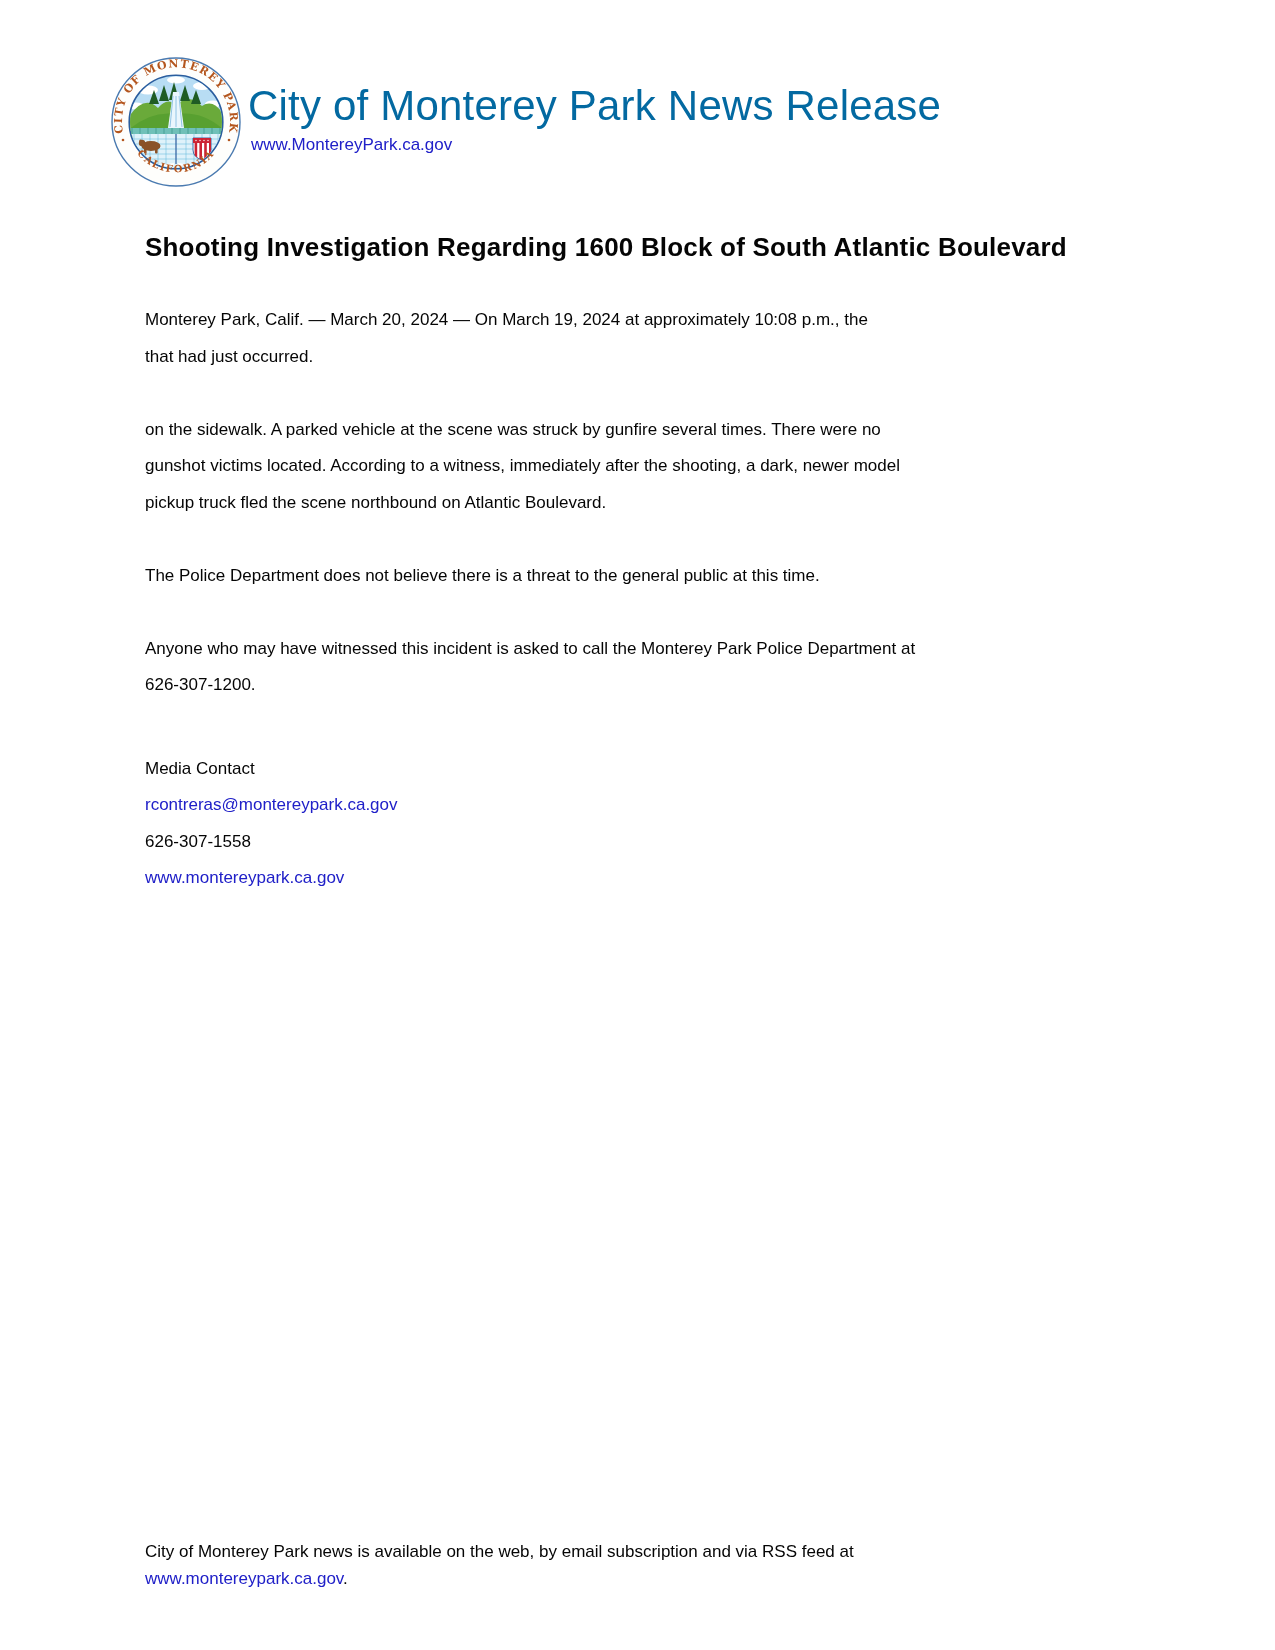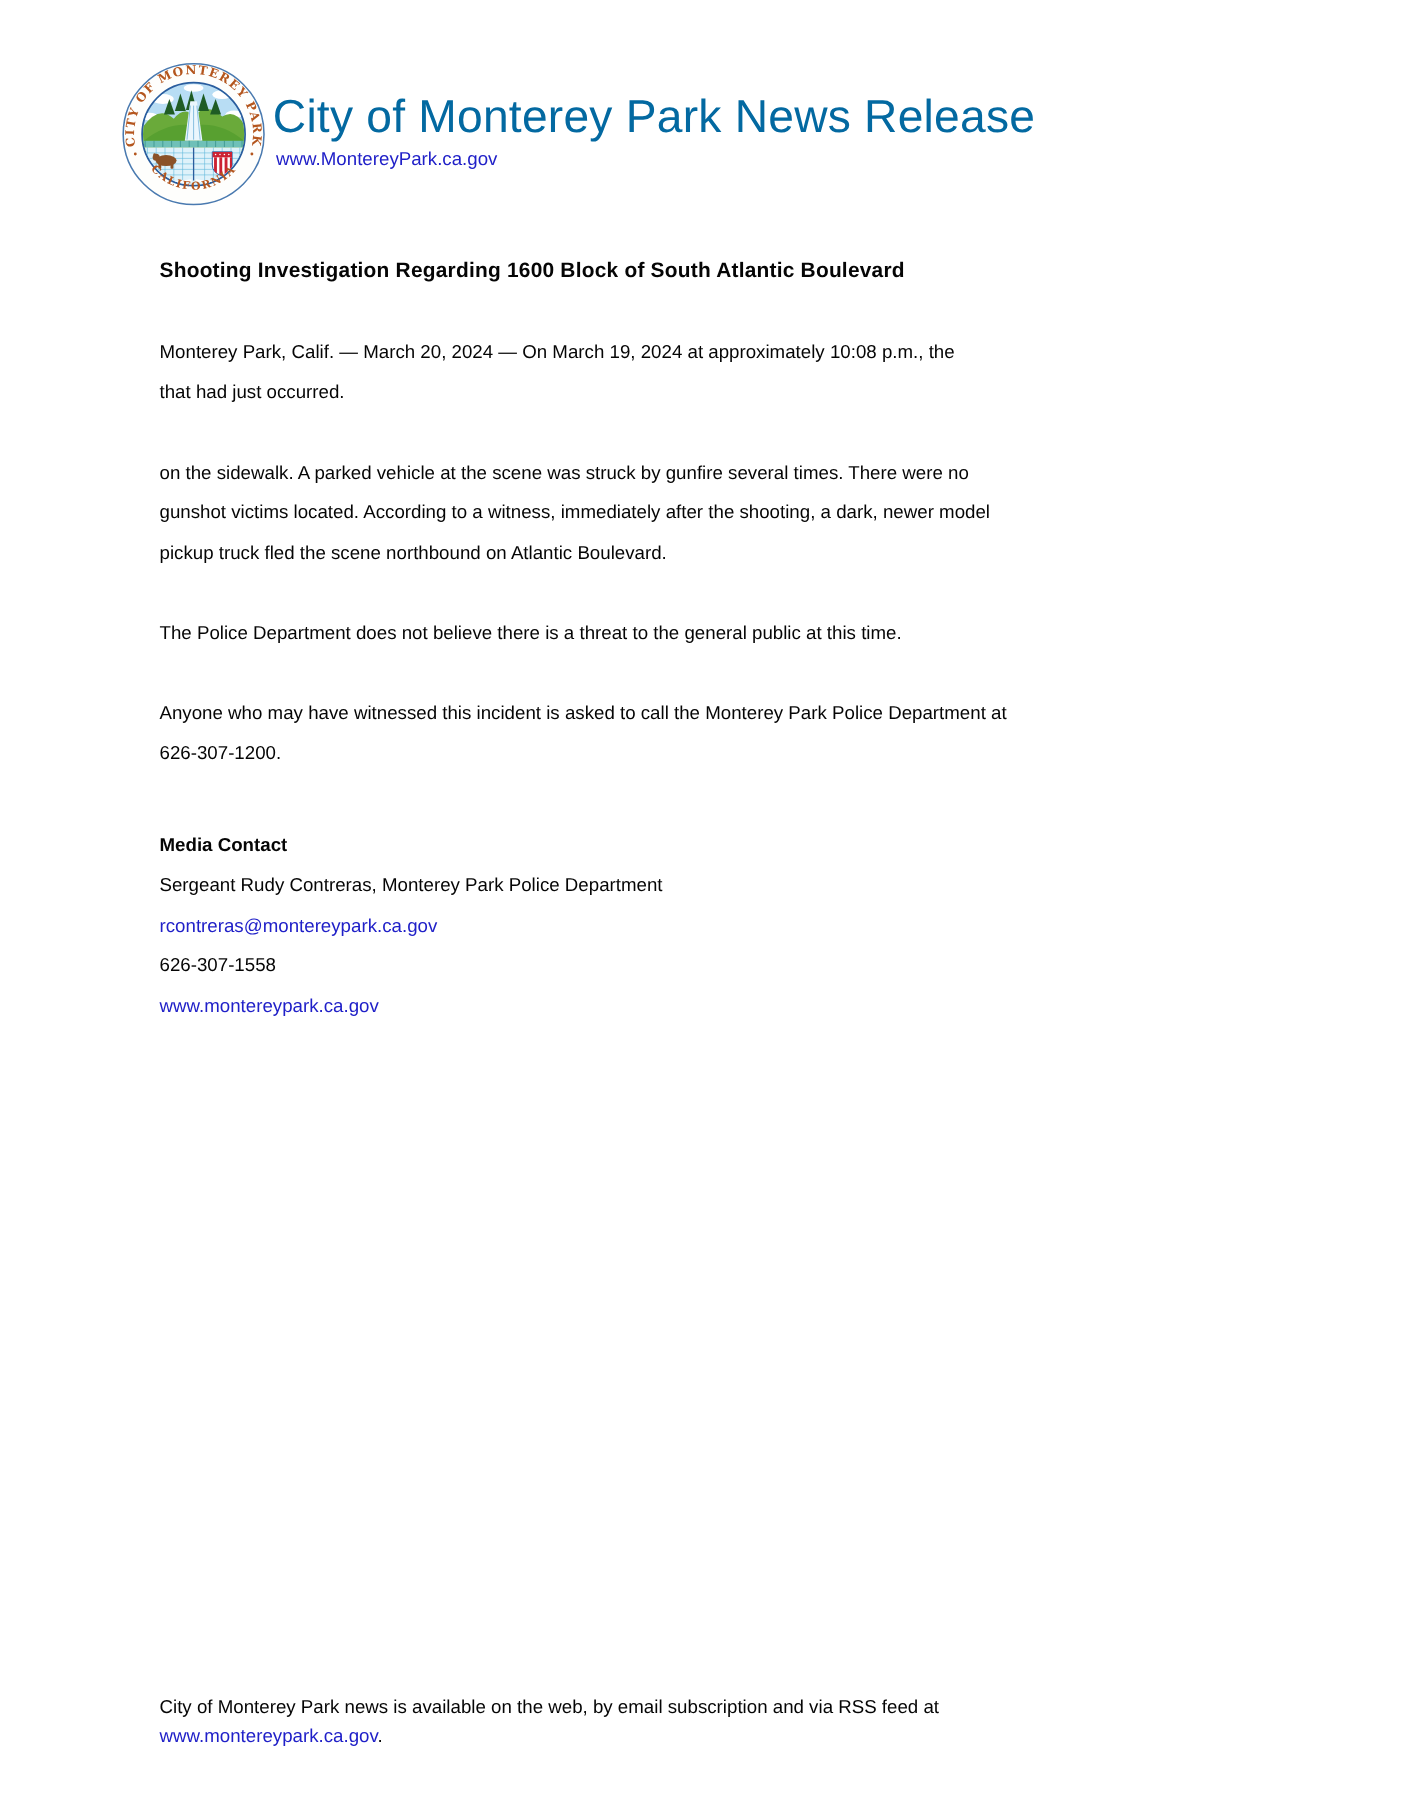--- a/index.html
+++ b/index.html
@@ -24,26 +24,26 @@
     font-size:17px; line-height:20px;
     color:#2020c8; text-decoration:none; white-space:nowrap;
   }
 
   
   .content {
     position:absolute; left:145px; top:229px; width:980px;
     font-size:17px; line-height:36.5px; color:#050505;
   }
   .headline {
-    font-weight:bold; font-size:19px; letter-spacing:0.2px;
+    font-weight:bold; font-size:26px; letter-spacing:0.2px;
     margin:0 0 36.5px 0; line-height:36.5px;
   }
   .para { margin:0 0 36.5px 0; }
   .para div { white-space:nowrap; }
-  .mc-heading { font-weight:bold;margin-top:47px; }
+  .mc-heading { font-weight:normal;margin-top:47px; }
   .doc-link { color:#2020c8; text-decoration:none;text-align:center; }
   .subscribe-line { white-space:nowrap; }
 
   
   .footer {
     position:absolute; left:145px; top:1538px; width:980px;
     font-size:17px; line-height:27px; color:#050505;
   }
   .footer div { white-space:nowrap; }
 </style>
@@ -192,21 +192,20 @@
       <div>The Police Department does not believe there is a threat to the general public at this time.</div>
     </div>
 
     <div class="para">
       <div>Anyone who may have witnessed this incident is asked to call the Monterey Park Police Department at</div>
       <div>626-307-1200.</div>
     </div>
 
     <div class="para">
       <div class="mc-heading">Media Contact</div>
-      <div>Sergeant Rudy Contreras, Monterey Park Police Department</div>
       <div><a class="doc-link" href="#">rcontreras@montereypark.ca.gov</a></div>
       <div>626-307-1558</div>
       <div><a class="doc-link" href="#">www.montereypark.ca.gov</a></div>
     </div>
 
   </div>
 
   <div class="footer">
     <div>City of Monterey Park news is available on the web, by email subscription and via RSS feed at</div>
     <div><a class="doc-link" href="#">www.montereypark.ca.gov</a><span>.</span></div>

